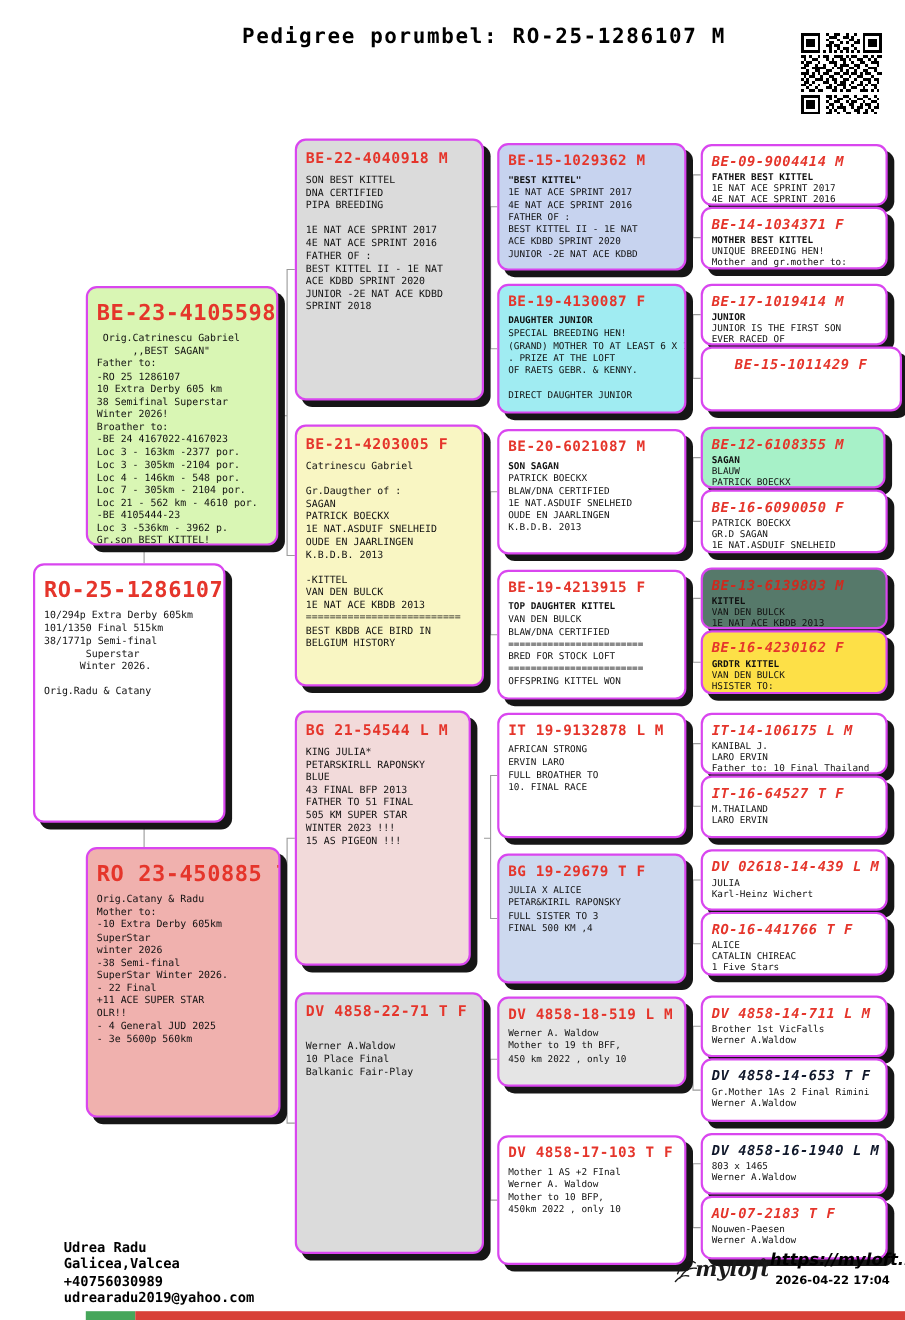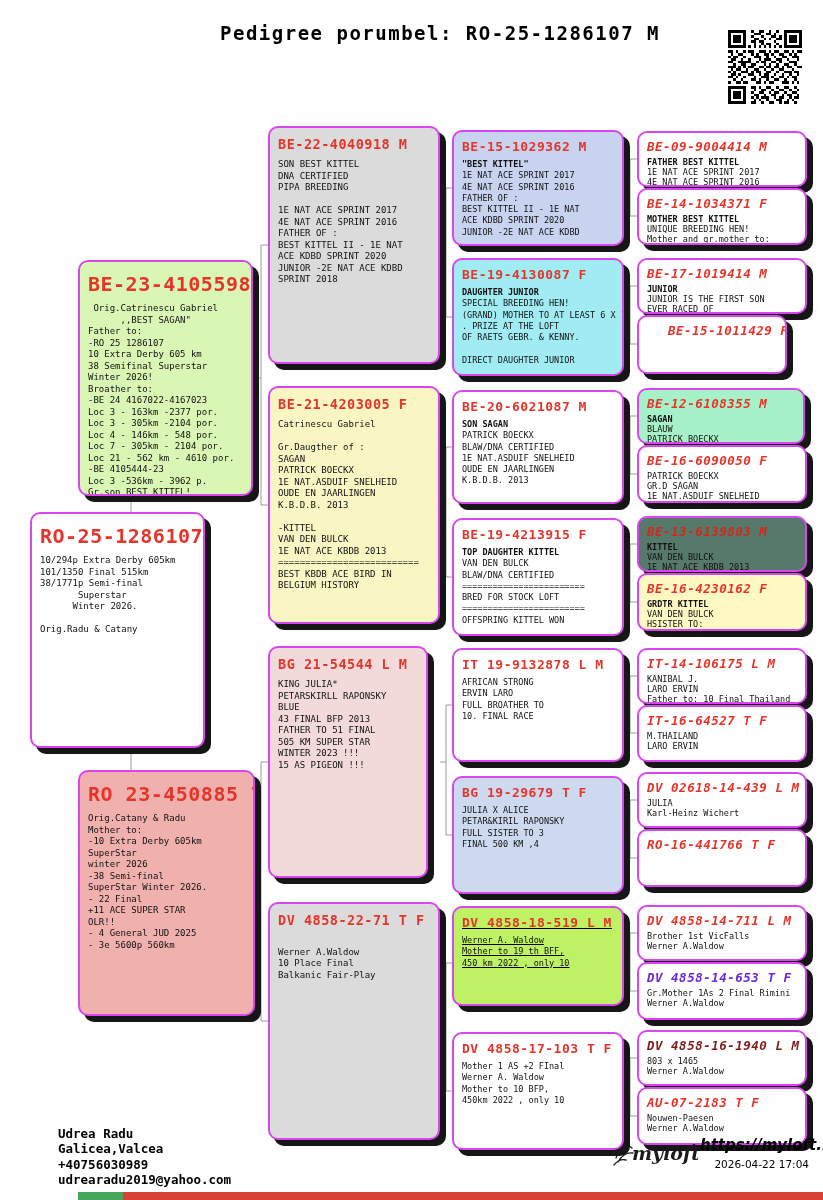--- a/index.html
+++ b/index.html
@@ -20,21 +20,21 @@
   .col1 .bl,.col2 .bl{font-size:9px;line-height:1.28;}
   .col3 .bl{font-size:8.5px;line-height:1.33;}
   .col4 .bl{font-size:8.5px;line-height:1.18;}
   .bl.b{font-weight:bold;}
   .owner-block{position:absolute;left:58px;top:1126px;font-size:12.5px;font-weight:bold;
         line-height:1.22;color:#000;}
   .logo-wrap{position:absolute;left:612px;top:1134px;}
   .site-url{position:absolute;left:700px;top:1136px;width:112px;font-size:15px;font-weight:bold;
         font-style:italic;font-family:"DejaVu Sans",sans-serif;color:#000;}
   .stamp{position:absolute;left:697px;top:1158px;width:112px;text-align:right;font-size:10.5px;
-        font-weight:normal;font-family:"DejaVu Sans",sans-serif;color:#000;}
+        font-weight:bold;font-family:"DejaVu Sans",sans-serif;color:#000;}
   .strip{position:absolute;top:1192px;height:8px;}
 </style>
 </head>
 <body>
 
 <div class="page">
 
   <div class="main-title">Pedigree porumbel: RO-25-1286107 M</div>
 
   <svg class="qr" viewBox="0 0 29 29" shape-rendering="crispEdges">
@@ -240,21 +240,21 @@
       </div>
       <div class="pbox col3" style="left: 452px; top: 776px; width: 172px; height: 118px; background: rgb(205, 217, 239);">
         <div class="pbox-title" style="color: rgb(229, 53, 43);">BG 19-29679 T F</div>
         <div>
           <div class="bl">JULIA X ALICE</div>
           <div class="bl">PETAR&amp;KIRIL RAPONSKY</div>
           <div class="bl">FULL SISTER TO 3</div>
           <div class="bl">FINAL 500 KM ,4</div>
         </div>
       </div>
-      <div class="pbox col3" style="left: 452px; top: 906px; width: 172px; height: 100px; background: #bef264; text-decoration: underline;">
+      <div class="pbox col3" style="left: 452px; top: 906px; width: 172px; height: 82px; background: #e5e5e5;">
         <div class="pbox-title" style="color: rgb(229, 53, 43);">DV 4858-18-519 L M</div>
         <div>
           <div class="bl">Werner A. Waldow</div>
           <div class="bl">Mother to 19 th BFF,</div>
           <div class="bl">450 km 2022 , only 10</div>
         </div>
       </div>
       <div class="pbox col3" style="left: 452px; top: 1032px; width: 172px; height: 118px; background: rgb(255, 255, 255);">
         <div class="pbox-title" style="color: rgb(229, 53, 43);">DV 4858-17-103 T F</div>
         <div>
@@ -281,21 +281,21 @@
         </div>
       </div>
       <div class="pbox col4" style="left: 637px; top: 258px; width: 170px; height: 56px; background: rgb(255, 255, 255);">
         <div class="pbox-title" style="color: rgb(229, 53, 43);">BE-17-1019414 M</div>
         <div>
           <div class="bl b">JUNIOR</div>
           <div class="bl">JUNIOR IS THE FIRST SON</div>
           <div class="bl">EVER RACED OF</div>
         </div>
       </div>
-      <div class="pbox col4" style="left: 637px; top: 315px; width: 150px; height: 59px; background: rgb(255, 255, 255); padding-left: 29px;">
+      <div class="pbox col4" style="left: 637px; top: 315px; width: 183px; height: 59px; background: rgb(255, 255, 255); padding-left: 29px;">
         <div class="pbox-title" style="color: rgb(229, 53, 43);">BE-15-1011429 F</div>
       </div>
       <div class="pbox col4" style="left: 637px; top: 388px; width: 168px; height: 56px; background: rgb(167, 241, 200);">
         <div class="pbox-title" style="color: rgb(229, 53, 43);">BE-12-6108355 M</div>
         <div>
           <div class="bl b">SAGAN</div>
           <div class="bl">BLAUW</div>
           <div class="bl">PATRICK BOECKX</div>
         </div>
       </div>
@@ -308,21 +308,21 @@
         </div>
       </div>
       <div class="pbox col4" style="left: 637px; top: 516px; width: 170px; height: 56px; background: rgb(86, 121, 106);">
         <div class="pbox-title" style="color: rgb(207, 42, 30);">BE-13-6139803 M</div>
         <div>
           <div class="bl b">KITTEL</div>
           <div class="bl">VAN DEN BULCK</div>
           <div class="bl">1E NAT ACE KBDB 2013</div>
         </div>
       </div>
-      <div class="pbox col4" style="left: 637px; top: 573px; width: 170px; height: 58px; background: #fef9c3;">
+      <div class="pbox col4" style="left: 637px; top: 573px; width: 170px; height: 58px; background: #fde047;">
         <div class="pbox-title" style="color: rgb(229, 53, 43);">BE-16-4230162 F</div>
         <div>
           <div class="bl b">GRDTR KITTEL</div>
           <div class="bl">VAN DEN BULCK</div>
           <div class="bl">HSISTER TO:</div>
         </div>
       </div>
       <div class="pbox col4" style="left: 637px; top: 648px; width: 170px; height: 56px; background: rgb(255, 255, 255);">
         <div class="pbox-title" style="color: rgb(229, 53, 43);">IT-14-106175 L M</div>
         <div>
@@ -340,37 +340,42 @@
       </div>
       <div class="pbox col4" style="left: 637px; top: 772px; width: 170px; height: 56px; background: rgb(255, 255, 255);">
         <div class="pbox-title" style="color: rgb(229, 53, 43);">DV 02618-14-439 L M</div>
         <div>
           <div class="bl">JULIA</div>
           <div class="bl">Karl-Heinz Wichert</div>
         </div>
       </div>
       <div class="pbox col4" style="left: 637px; top: 829px; width: 170px; height: 58px; background: rgb(255, 255, 255);">
         <div class="pbox-title" style="color: rgb(229, 53, 43);">RO-16-441766 T F</div>
+        <div>
+          <div class="bl">ALICE</div>
+          <div class="bl">CATALIN CHIREAC</div>
+          <div class="bl">1 Five Stars</div>
+        </div>
       </div>
       <div class="pbox col4" style="left: 637px; top: 905px; width: 170px; height: 56px; background: rgb(255, 255, 255);">
         <div class="pbox-title" style="color: rgb(229, 53, 43);">DV 4858-14-711 L M</div>
         <div>
           <div class="bl">Brother 1st VicFalls</div>
           <div class="bl">Werner A.Waldow</div>
         </div>
       </div>
       <div class="pbox col4" style="left: 637px; top: 962px; width: 170px; height: 58px; background: rgb(255, 255, 255);">
-        <div class="pbox-title" style="color: #6d28d9;">DV 4858-14-653 T F</div>
+        <div class="pbox-title" style="color: #0f172a;">DV 4858-14-653 T F</div>
         <div>
           <div class="bl">Gr.Mother 1As 2 Final Rimini</div>
           <div class="bl">Werner A.Waldow</div>
         </div>
       </div>
       <div class="pbox col4" style="left: 637px; top: 1030px; width: 170px; height: 56px; background: rgb(255, 255, 255);">
-        <div class="pbox-title" style="color: #7f1d1d;">DV 4858-16-1940 L M</div>
+        <div class="pbox-title" style="color: #0f172a;">DV 4858-16-1940 L M</div>
         <div>
           <div class="bl">803 x 1465</div>
           <div class="bl">Werner A.Waldow</div>
         </div>
       </div>
       <div class="pbox col4" style="left: 637px; top: 1087px; width: 170px; height: 58px; background: rgb(255, 255, 255);">
         <div class="pbox-title" style="color: rgb(229, 53, 43);">AU-07-2183 T F</div>
         <div>
           <div class="bl">Nouwen-Paesen</div>
           <div class="bl">Werner A.Waldow</div>

